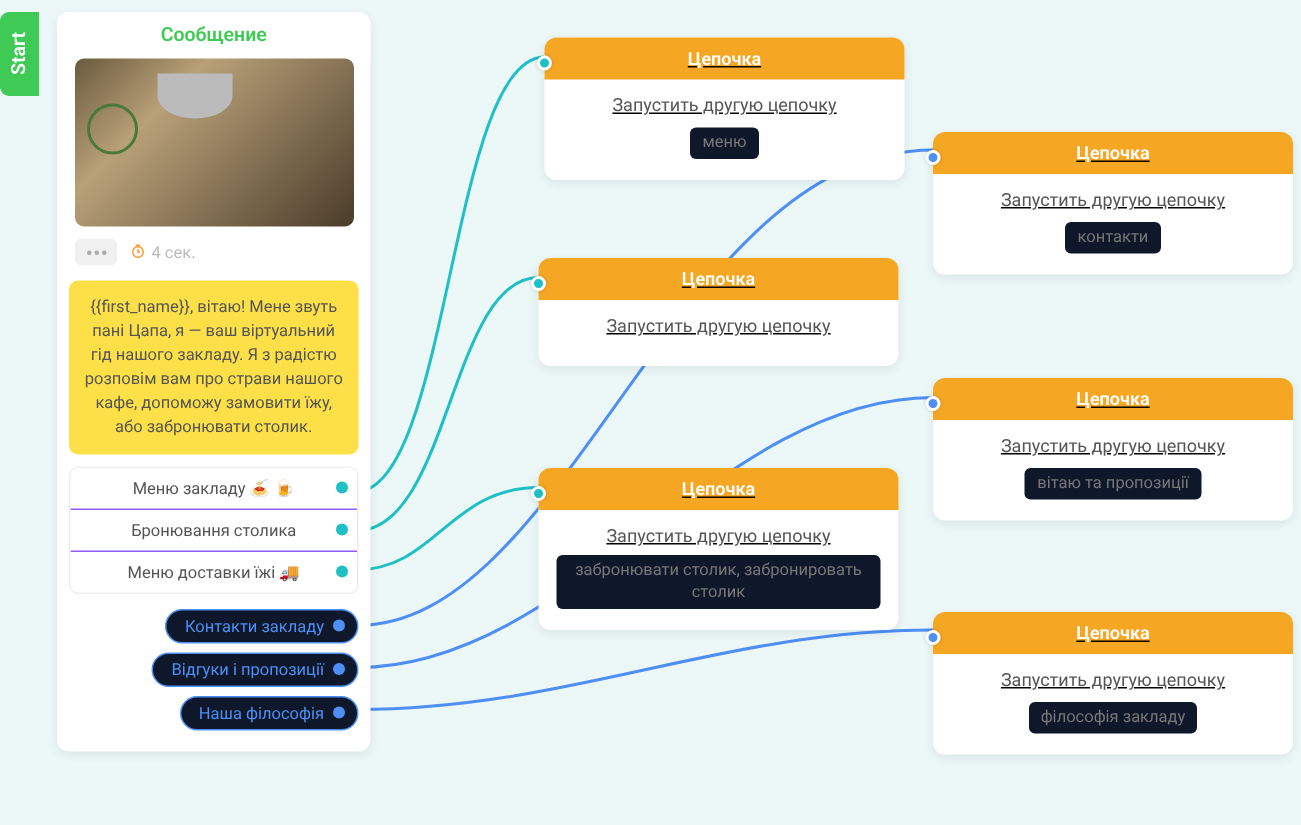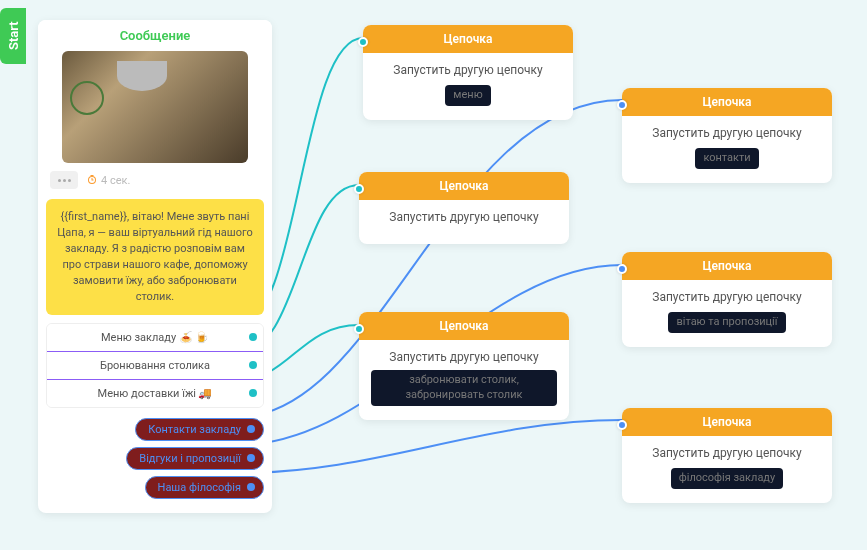--- a/index.html
+++ b/index.html
@@ -31,26 +31,25 @@
   justify-content: center;
   writing-mode: vertical-rl;
   transform: rotate(180deg);
 }
 
 
 .message-card {
   position: absolute;
   top: 8px;
   left: 38px;
-  width: 234px;
+  width: 209px;
   background: #fff;
   border-radius: 8px;
   box-shadow: 0 2px 8px rgba(0,0,0,0.08);
   padding-bottom: 14px;
-  margin-top: 12px;
 }
 .message-header {
   background: #fff;
   color: #3fca55;
   text-align: center;
   font-weight: 600;
   font-size: 13px;
   padding: 8px 0;
   border-radius: 8px 8px 0 0;
 }
@@ -132,34 +131,35 @@
 .pill-list { display: flex; flex-direction: column; align-items: flex-end; gap: 6px; padding: 0 8px; }
 .pill {
   display: inline-flex;
   align-items: center;
   gap: 6px;
   border: 1px solid #4d8ff5;
   color: #4d8ff5;
   font-size: 11px;
   padding: 4px 8px 4px 12px;
   border-radius: 14px;
-  background: #7f1d1d;
+  background: #0f172a;
 }
 .pill .conn-dot {
   width: 8px; height: 8px;
   background: #4d8ff5; border-radius: 50%;
 }
 
 
 .chain-card {
   position: absolute;
-  width: 210px;
+  width: 240px;
   background: #fff;
   border-radius: 8px;
   box-shadow: 0 2px 8px rgba(0,0,0,0.08);
+  text-decoration: underline;
 }
 .chain-header {
   background: #f5a623;
   color: #fff;
   text-align: center;
   font-weight: 600;
   font-size: 12px;
   padding: 7px 0;
   border-radius: 8px 8px 0 0;
 }

